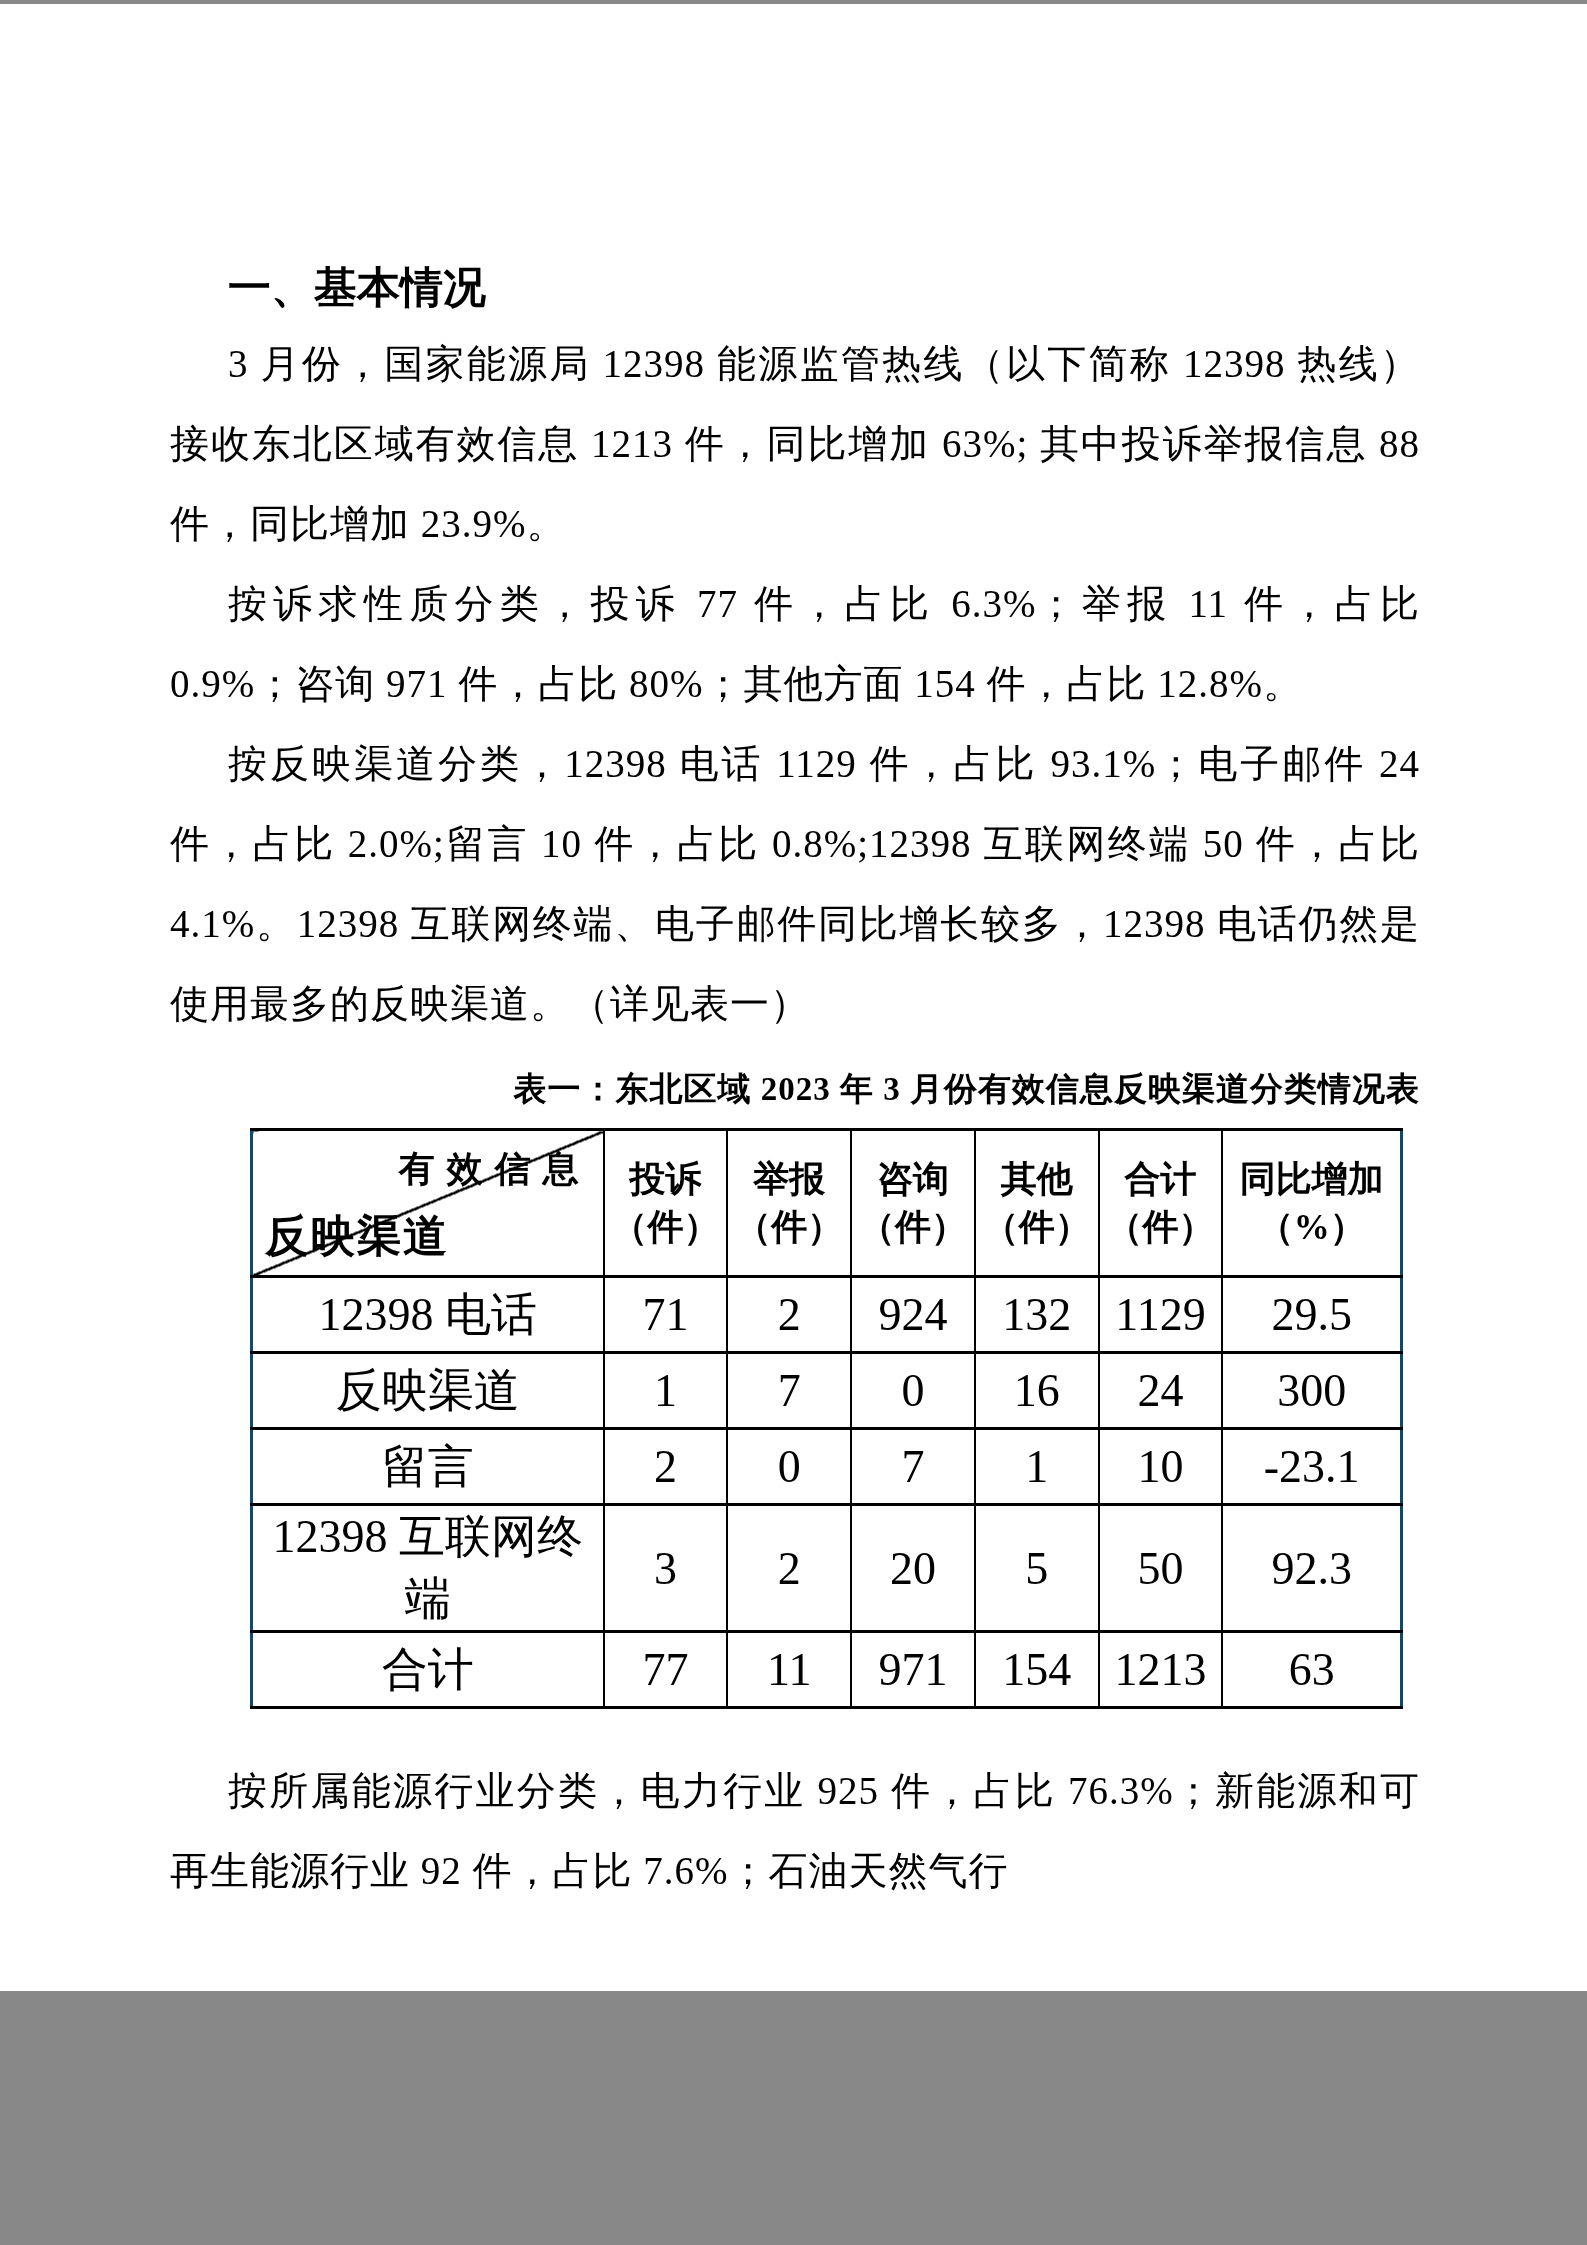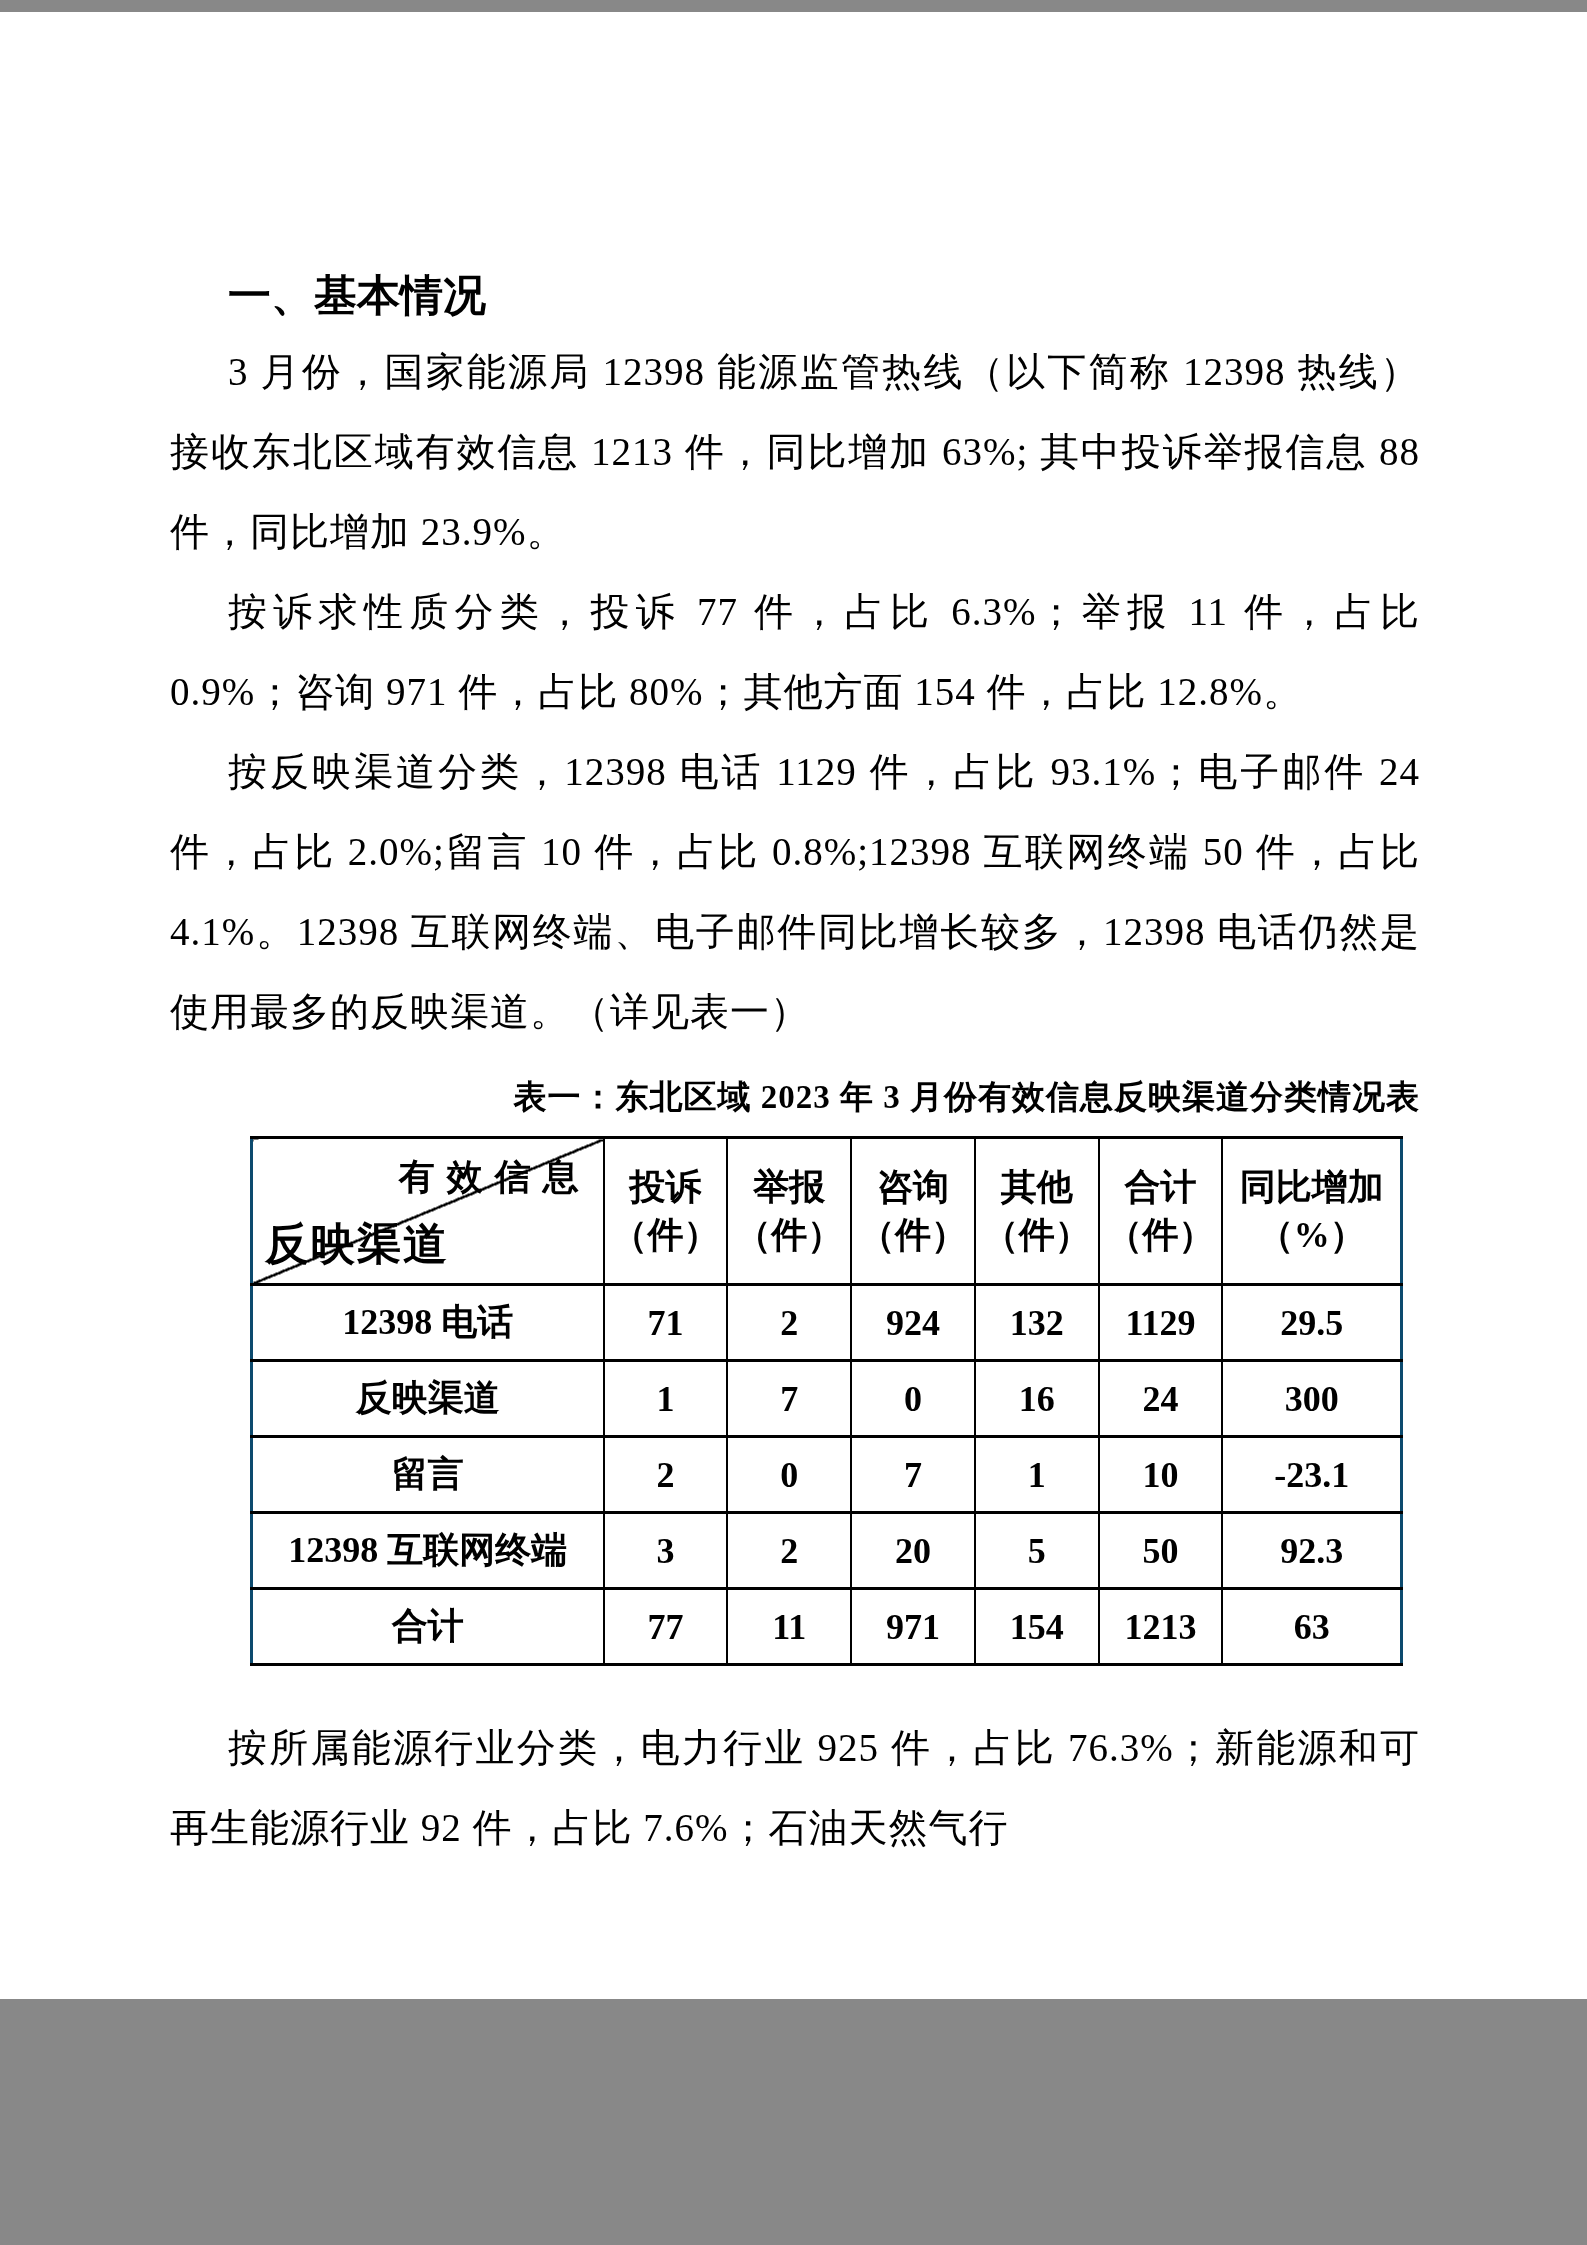--- a/index.html
+++ b/index.html
@@ -1,19 +1,19 @@
 <!DOCTYPE html>
 <html><head>
 <meta charset="utf-8">
 <style>
   html,body { margin:0; padding:0; background:#888; }
   .page {
     position:relative;
     width:1587px; height:1987px;
-    margin:12px auto;
+    margin:4px auto;
     background:#ffffff;
     box-sizing:border-box;
     padding:252px 167px 16px 170px;
     color:#000;
     font-family:"Liberation Serif","DejaVu Serif",serif;
     overflow:hidden;
   }
   .heading {
     font-family:"Liberation Sans","DejaVu Sans",sans-serif;
     font-weight:bold;
@@ -61,21 +61,21 @@
     padding:0;
     overflow:hidden;
   }
   .info-table th {
     height:112px;
     font-size:36px;
     font-weight:bold;
     line-height:48px;
     white-space:pre-line;
   }
-  .info-table td { height:73px; font-size:36px; font-weight:bold; }
+  .info-table td { height:73px; font-size:46px; font-weight:normal; }
   .corner-cell {
     position:relative;
     background:linear-gradient(to bottom right,
       transparent calc(50% - 1.3px),
       #000 calc(50% - 1.3px),
       #000 calc(50% + 1.3px),
       transparent calc(50% + 1.3px));
   }
   .corner-top-right {
     position:absolute; top:14px; right:12px;

